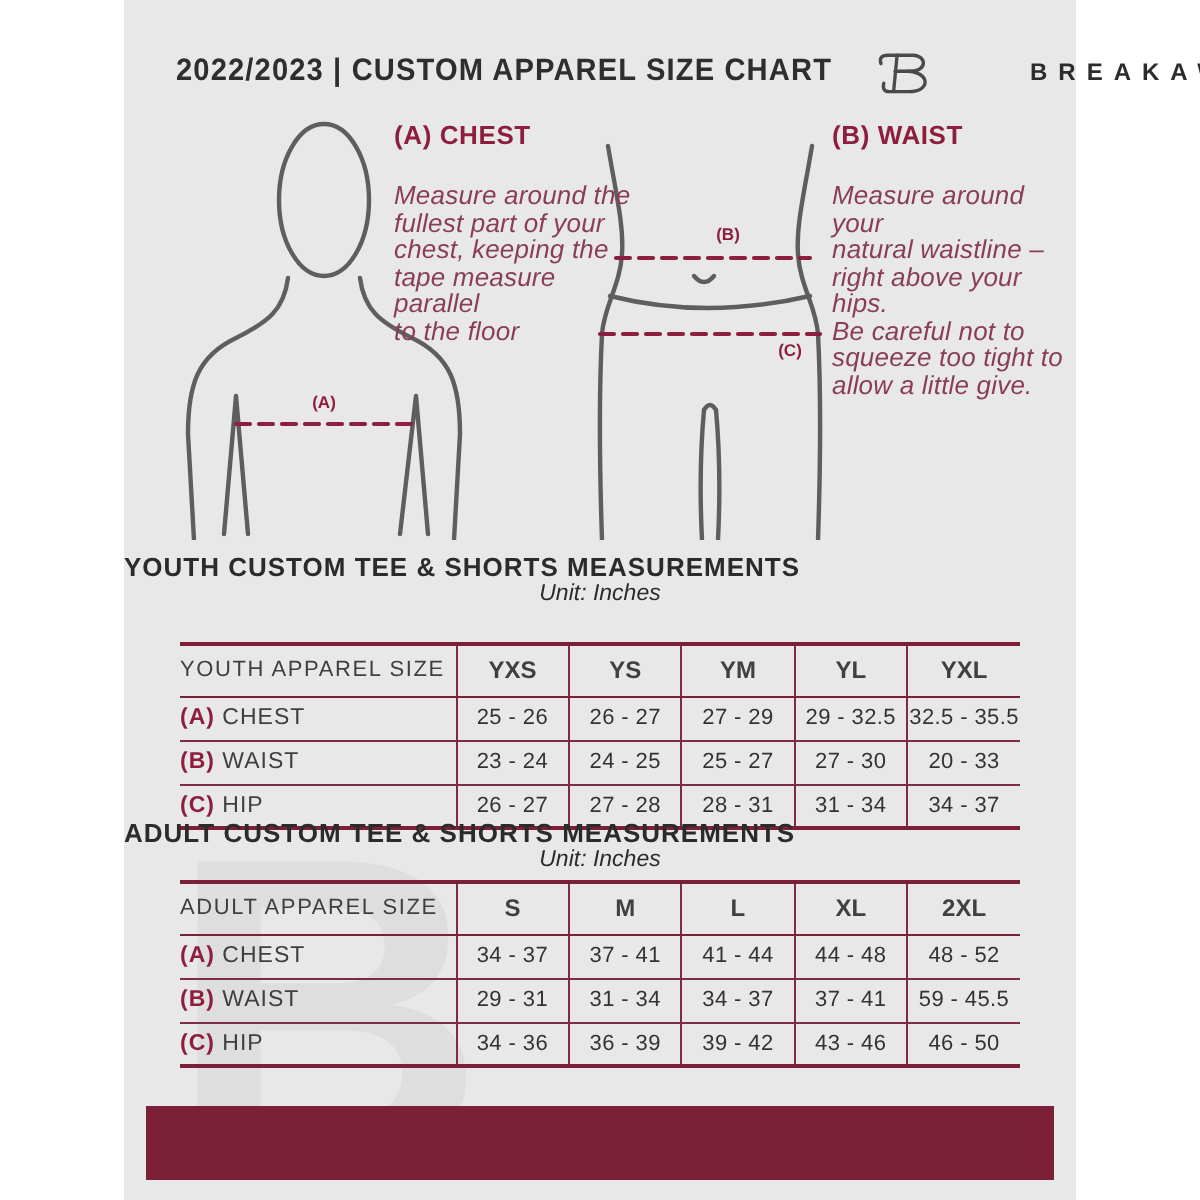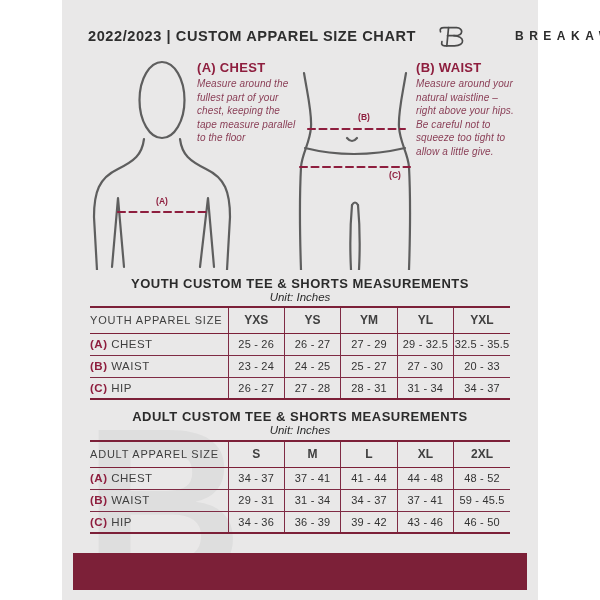--- a/index.html
+++ b/index.html
@@ -15,25 +15,25 @@
   .brand{display:flex;align-items:center;gap:8px;}
   .brand-name{font-size:12px;font-weight:bold;color:#2c2c2c;letter-spacing:5.5px;white-space:nowrap;margin-left:42px;}
   .logo-svg{display:block;}
 
   
   .fig{position:absolute;}
   .fig svg{display:block;}
   .marker{position:absolute;font-size:8.5px;font-weight:bold;color:#8e1e3e;width:26px;text-align:center;}
   .guide-block{position:absolute;}
   .guide-heading{font-size:13px;font-weight:bold;color:#8e1e3e;letter-spacing:.3px;}
-  .guide-body{margin-top:2px;font-size:10px;font-style:italic;color:#8a3e56;
+  .guide-body{margin-top:16px;font-size:13px;font-style:italic;color:#8a3e56;
               line-height:13.5px;white-space:pre-line;letter-spacing:.1px;}
 
   
-  .section-title{position:absolute;left:0;width:100%;text-align:center;font-size:13px;
+  .section-title{position:absolute;left:0;width:100%;font-size:13px;
                  font-weight:bold;color:#2b2b2b;letter-spacing:.5px;}
   .unit-line{position:absolute;left:0;width:100%;text-align:center;font-size:11.5px;
              font-style:italic;color:#2b2b2b;}
   table.size-table{position:absolute;left:28px;width:420px;border-collapse:collapse;
                    table-layout:fixed;border-top:2px solid #7c2038;border-bottom:2px solid #7c2038;}
   table.size-table col.c0{width:138px;}
   table.size-table th,table.size-table td{padding:0;background:transparent;}
   table.size-table thead tr{height:26px;}
   table.size-table tbody tr{height:22px;}
   th.first-col{font-weight:normal;text-align:left;padding-left:12px;font-size:11px;
@@ -119,21 +119,21 @@
 right above your hips.
 Be careful not to
 squeeze too tight to
 allow a little give.</div>
       </div>
 
 
       <div class="section-title" style="top:276px;">YOUTH CUSTOM TEE &amp; SHORTS MEASUREMENTS</div>
       <div class="unit-line" style="top:291px;">Unit: Inches</div>
 
-      <table class="size-table" style="top:306px;">
+      <table class="size-table" style="top:321px;">
         <colgroup>
             <col class="c0">
             <col>
             <col>
             <col>
             <col>
             <col>
           </colgroup>
         <thead>
           <tr>

